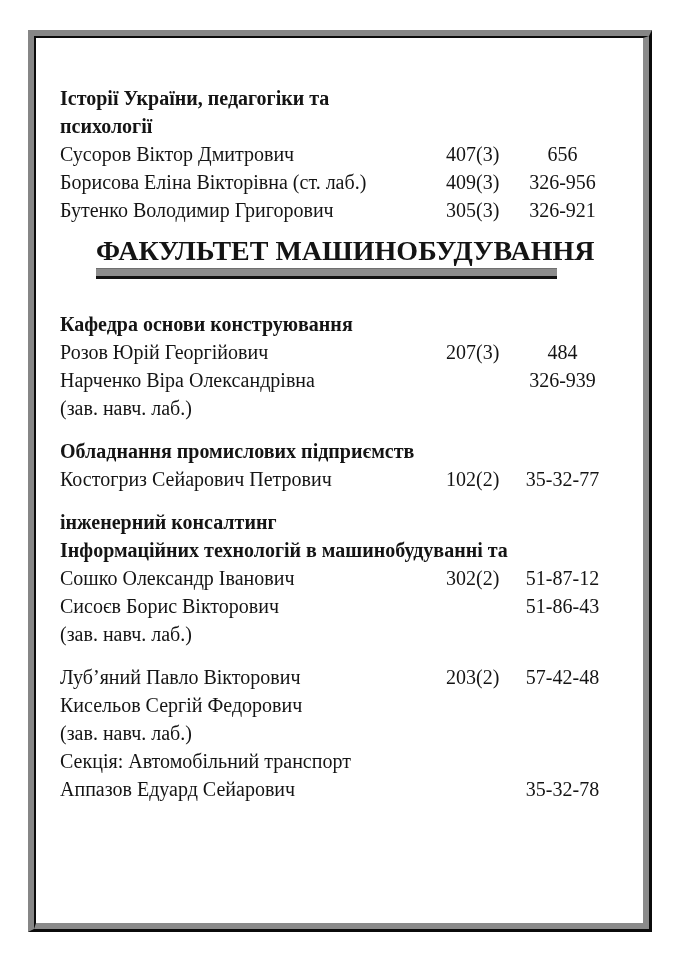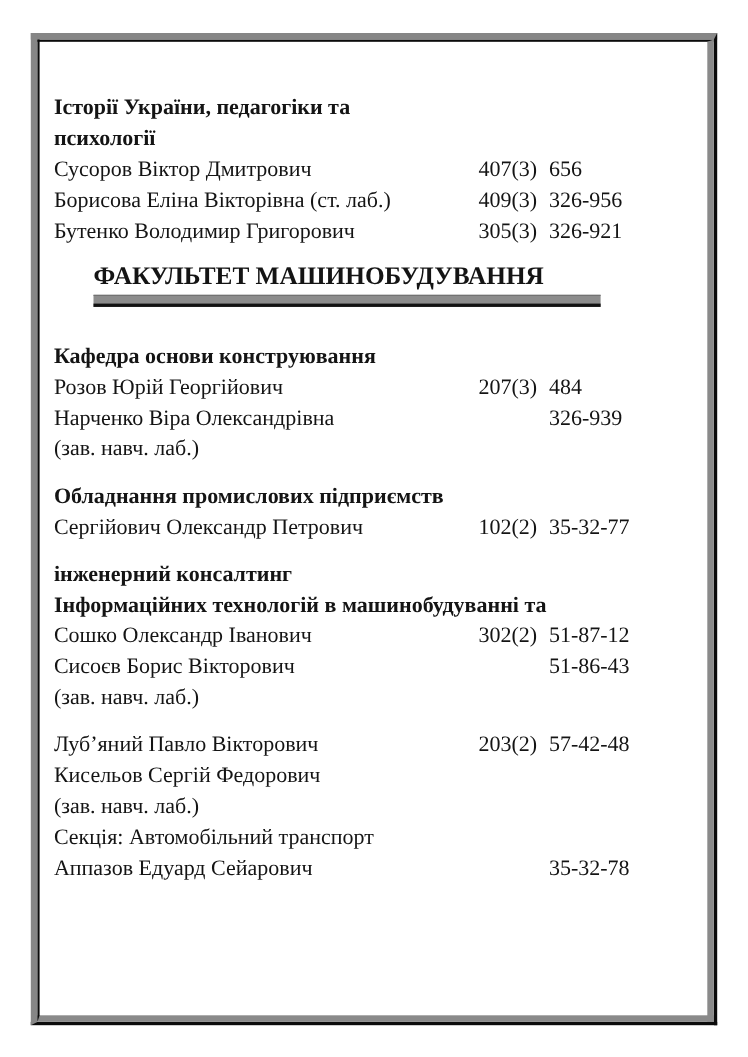--- a/index.html
+++ b/index.html
@@ -35,39 +35,39 @@
     border-top: 2px solid #0b0b0b;
     border-left: 2px solid #0b0b0b;
     border-right: 6px solid #8a8a8a;
     border-bottom: 6px solid #8a8a8a;
     background: #ffffff;
   }
   .content {
     box-sizing: border-box;
     width: 100%;
     height: 100%;
-    padding: 46px 28px 0 13px;
+    padding: 46px 28px 0 24px;
     font-size: 20px;
     line-height: 28px;
     overflow: hidden;
   }
   .sect { margin-top: 0; }
   .sect.gap { margin-top: 15px; }
   .sect-title { font-weight: bold; }
   .row { display: flex; }
   .name   { flex: 0 0 386px; white-space: nowrap; overflow: visible; }
   .room   { flex: 0 0 64px;  white-space: nowrap; }
-  .phone  { flex: 1 1 auto;  text-align: left; white-space: nowrap; }
+  .phone  { flex: 1 1 auto;  text-align: center; white-space: nowrap; }
   .faculty-block { margin-top: 12px; margin-bottom: 31px; }
   .faculty-title {
     width: 461px;
     margin-left: 36px;
-    text-align: left;
+    text-align: right;
     font-weight: bold;
-    font-size: 23px;
+    font-size: 28px;
     line-height: 30px;
     white-space: nowrap;
   }
   .faculty-bar {
     width: 461px;
     margin-left: 36px;
     margin-top: 2px;
     height: 7px;
     background: #8c8c8c;
     border-top: 1px solid #6f6f6f;
@@ -127,21 +127,21 @@
           <span class="room"></span>
           <span class="phone"></span>
         </div>
       </div>
 
       <div class="sect gap">
         <div class="sect-title">
           <div>Обладнання промислових підприємств</div>
         </div>
         <div class="row">
-          <span class="name">Сергійович Олександр Петрович</span>
+          <span class="name">Костогриз Сейарович Петрович</span>
           <span class="room">102(2)</span>
           <span class="phone">35-32-77</span>
         </div>
       </div>
 
       <div class="sect gap">
         <div class="sect-title">
           <div>інженерний консалтинг</div>
           <div>Інформаційних технологій в машинобудуванні та</div>
         </div>

